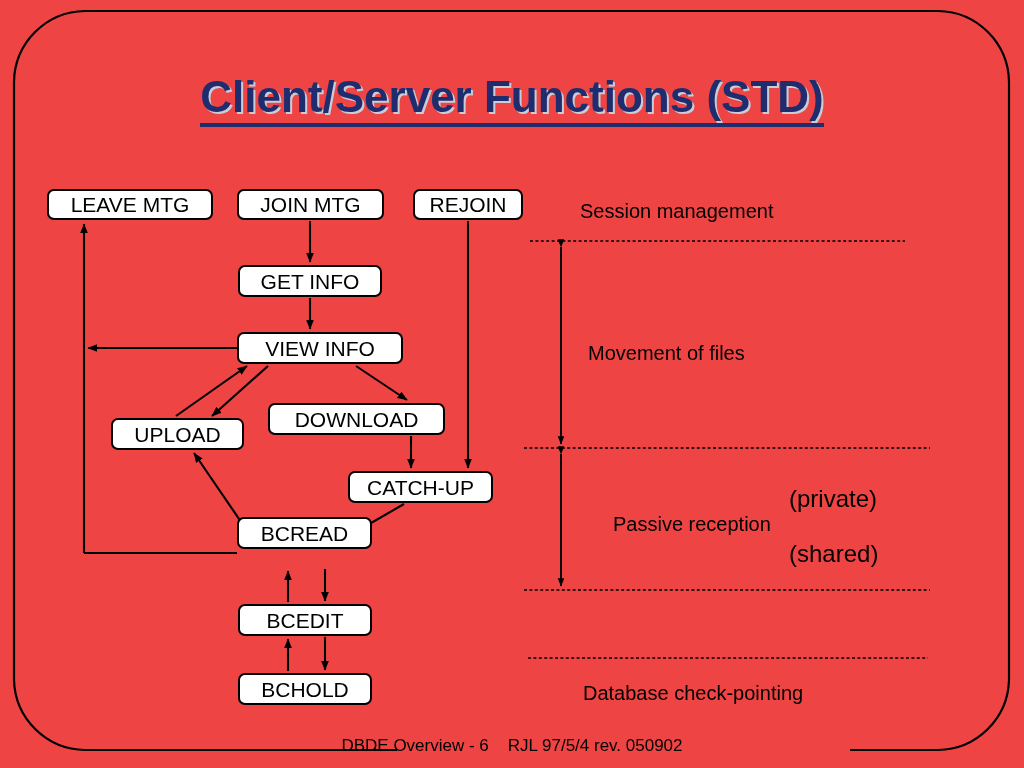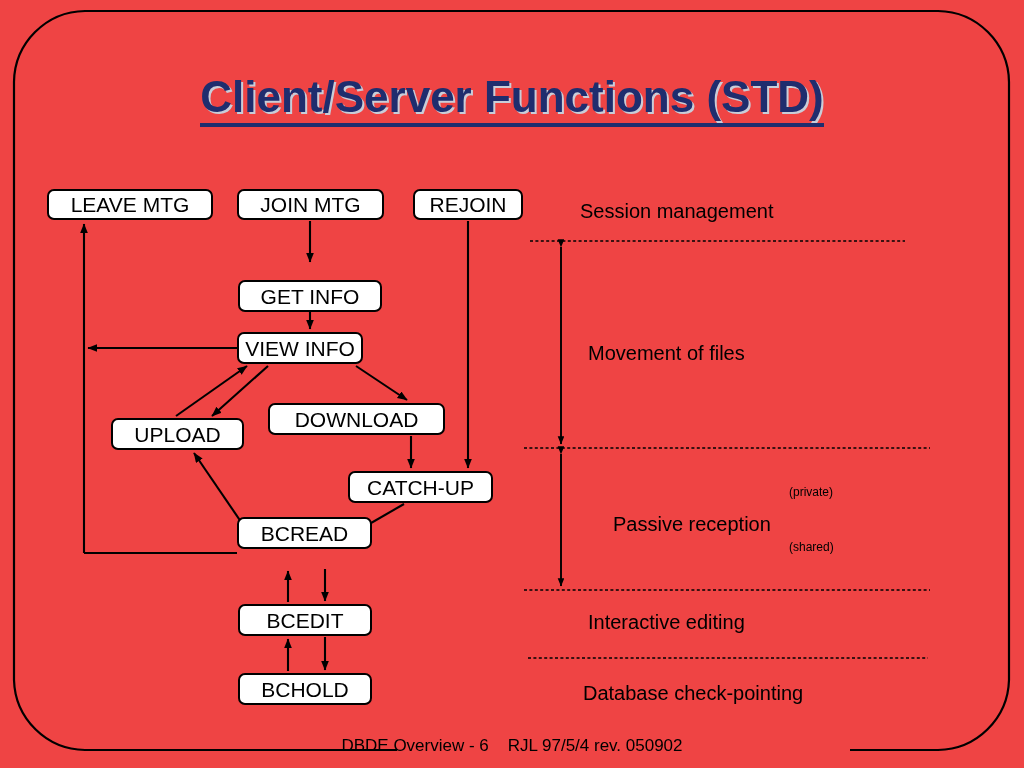--- a/index.html
+++ b/index.html
@@ -61,21 +61,21 @@
   }
   .band-label {
     position: absolute;
     font-size: 20px;
     color: #000000;
     white-space: nowrap;
     z-index: 2;
   }
   .paren-label {
     position: absolute;
-    font-size: 12px;
+    font-size: 24px;
     color: #000000;
     white-space: nowrap;
     z-index: 2;
   }
   #footer-text {
     position: absolute;
     left: 0;
     top: 736px;
     width: 1024px;
     text-align: center;
@@ -150,33 +150,32 @@
 
     <g stroke="#000000" stroke-width="1.9" fill="none">
       <line x1="561" y1="247" x2="561" y2="444" marker-start="url(#ah-small)" marker-end="url(#ah-small)"></line>
       <line x1="561" y1="454" x2="561" y2="586" marker-start="url(#ah-small)" marker-end="url(#ah-small)"></line>
     </g>
   </svg>
 
   <div class="node" style="left:47px;  top:189px; width:166px; height:31px;">LEAVE MTG</div>
   <div class="node" style="left:237px; top:189px; width:147px; height:31px;">JOIN MTG</div>
   <div class="node" style="left:413px; top:189px; width:110px; height:31px;">REJOIN</div>
-  <div class="node" style="left:238px; top:265px; width:144px; height:32px;margin-top:15px;">GET INFO</div>
-  <div class="node" style="left:237px; top:332px; width:126px; height:32px;">VIEW INFO</div>
+  <div class="node" style="left:238px; top:265px; width:144px; height:32px;">GET INFO</div>
+  <div class="node" style="left:237px; top:332px; width:166px; height:32px;">VIEW INFO</div>
   <div class="node" style="left:268px; top:403px; width:177px; height:32px;">DOWNLOAD</div>
   <div class="node" style="left:111px; top:418px; width:133px; height:32px;">UPLOAD</div>
   <div class="node" style="left:348px; top:471px; width:145px; height:32px;">CATCH-UP</div>
   <div class="node" style="left:237px; top:517px; width:135px; height:32px;">BCREAD</div>
   <div class="node" style="left:238px; top:604px; width:134px; height:32px;">BCEDIT</div>
   <div class="node" style="left:238px; top:673px; width:134px; height:32px;">BCHOLD</div>
 
   <div class="band-label" style="left:580px; top:200px;">Session management</div>
   <div class="band-label" style="left:588px; top:342px;">Movement of files</div>
   <div class="band-label" style="left:585px; top:513px;margin-left:28px;">Passive reception</div>
-  <div class="band-label" style="left:588px; top:611px;">Interactive editing</div>
   <div class="band-label" style="left:583px; top:682px;">Database check-pointing</div>
 
   <div class="paren-label" style="left:789px; top:485px;">(private)</div>
   <div class="paren-label" style="left:789px; top:540px;">(shared)</div>
 
   <div id="footer-text">DBDE Overview - 6    RJL 97/5/4 rev. 050902</div>
 
 </div>
 
 </body></html>

